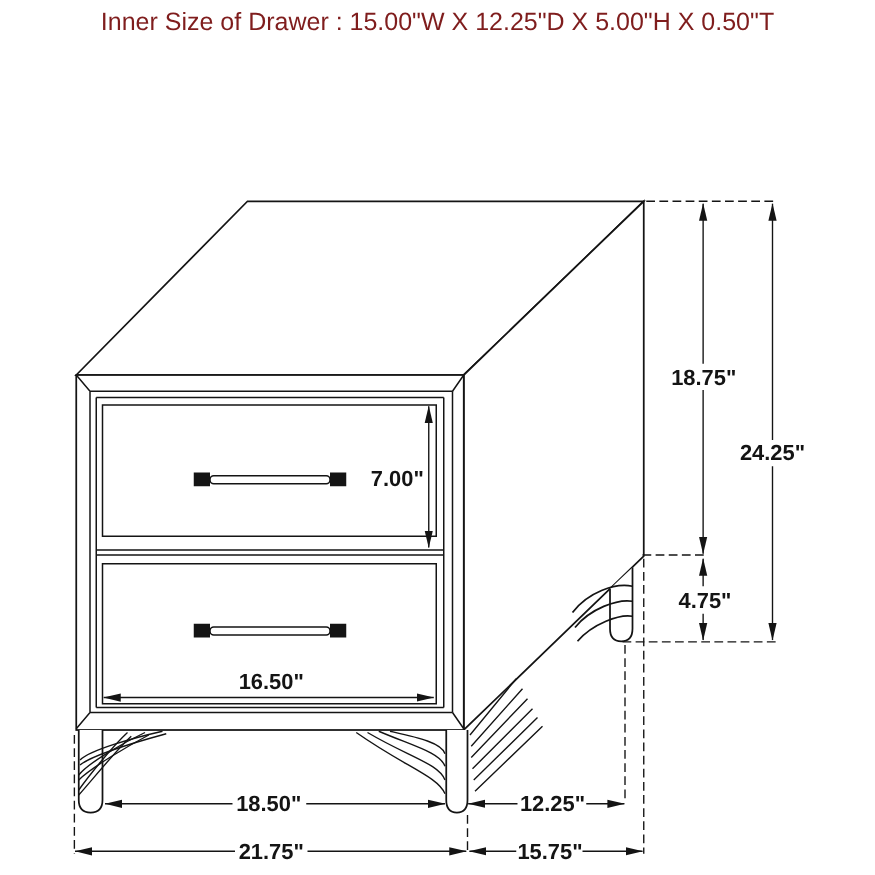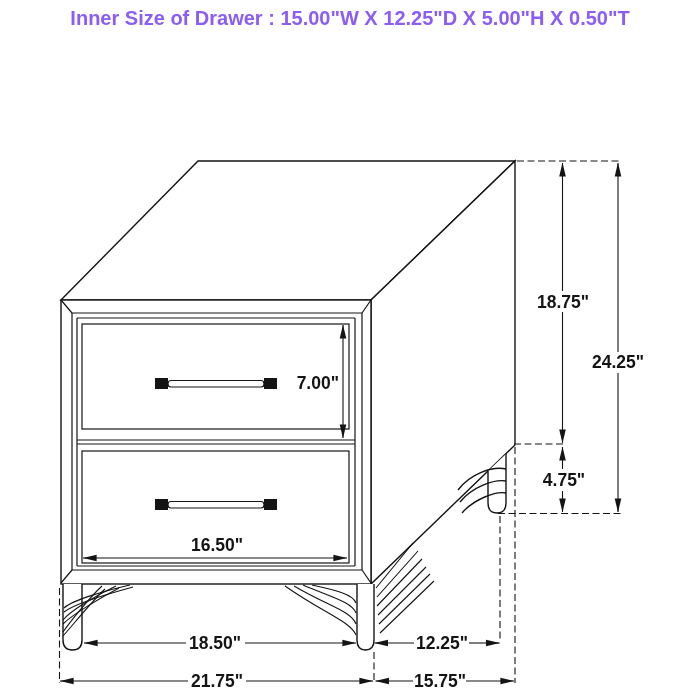--- a/index.html
+++ b/index.html
@@ -8,22 +8,22 @@
     width:700px;height:700px;
     background:#ffffff;
     font-family:"Liberation Sans", sans-serif;
     overflow:hidden;
   }
   .title{
     position:absolute;
     top:7px;left:0;width:700px;
     text-align:center;
     font-size:20px;
-    font-weight:bold;
-    color:#8b5cf6;
+    font-weight:normal;
+    color:#7f1d1d;
     letter-spacing:0px;
   }
   svg{position:absolute;top:0;left:0;}
   .outline{fill:#ffffff;stroke:#141414;stroke-width:1.4;stroke-linejoin:miter;}
   .iline{fill:none;stroke:#141414;stroke-width:1.2;}
   .wire{fill:none;stroke:#141414;stroke-width:1.1;}
   .wire2{fill:none;stroke:#141414;stroke-width:1.4;}
   .dim{fill:none;stroke:#141414;stroke-width:1.1;}
   .dash{fill:none;stroke:#141414;stroke-width:1.1;stroke-dasharray:7 3.5;}
   .dimtext{

